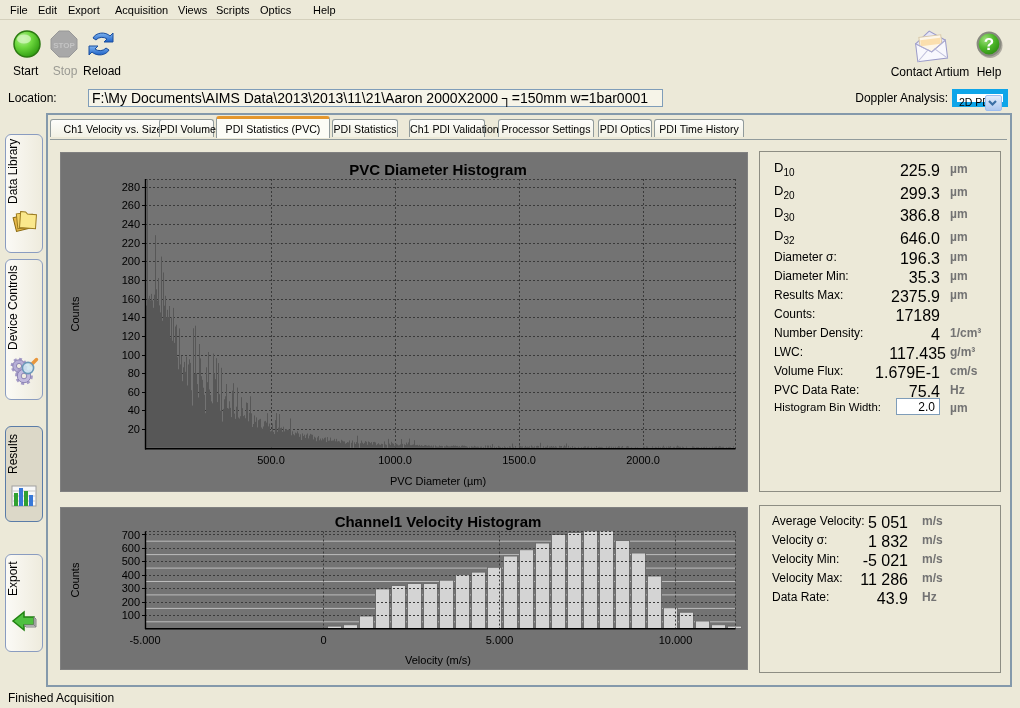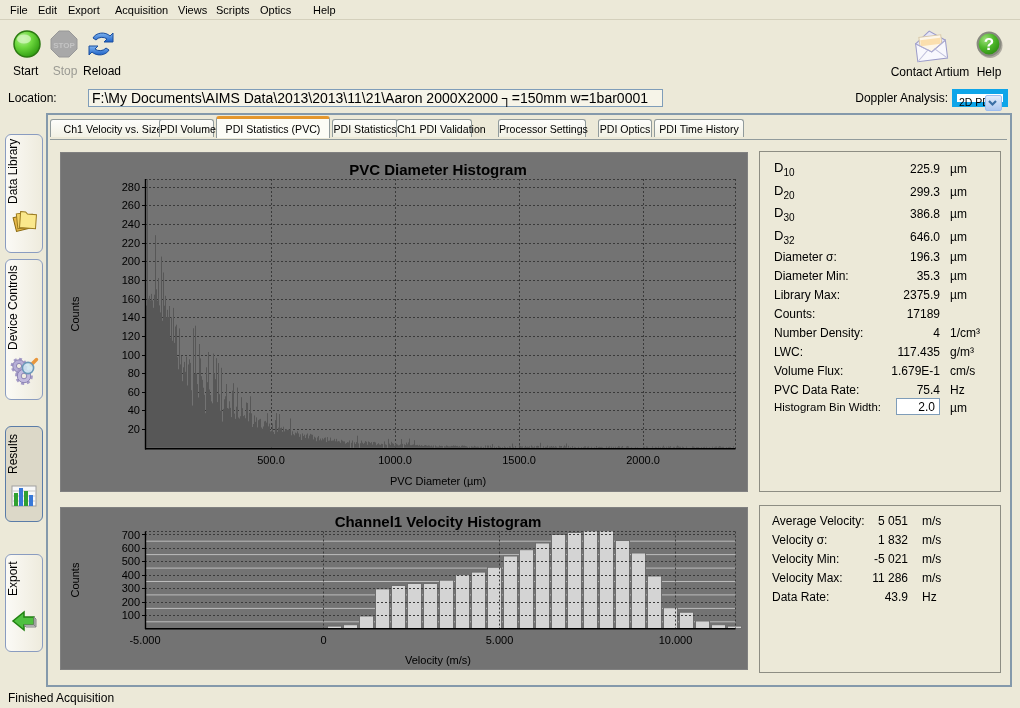--- a/index.html
+++ b/index.html
@@ -2,22 +2,22 @@
 <html><head><meta charset="utf-8"><style>
 html,body{margin:0;padding:0}
 body{width:1020px;height:708px;background:#ece9d8;font-family:"Liberation Sans",sans-serif;position:relative;overflow:hidden}
 .abs{position:absolute}
 .menu{font-size:11px;color:#000}
 .tab{position:absolute;top:119px;height:18px;border:1px solid #919b9c;border-bottom:none;border-radius:3px 3px 0 0;background:linear-gradient(#fdfdfb,#f2f1e4);font-size:10.6px;color:#000;text-align:center;line-height:18px;box-sizing:border-box;white-space:nowrap;overflow:visible}
 .tab.active{top:116px;height:22px;background:#fcfcf6;border-color:#919b9c;line-height:20px;border-top:3px solid #e5972d;z-index:5}
 .panelw{position:absolute;background:#737373;border:1px solid #808080}
 .panelg{position:absolute;background:#ece9d8;border:1px solid #8d8d83}
 .lbl{position:absolute;font-size:12px;font-weight:normal;color:#000}
-.val{position:absolute;font-size:12px;color:#000;text-align:right}
-.unit{position:absolute;font-size:12px;font-weight:normal;color:#000000}
+.val{position:absolute;font-size:16px;color:#000;text-align:right}
+.unit{position:absolute;font-size:12px;font-weight:bold;color:#737373}
 .sbtn{position:absolute;left:5px;width:38px;border:1px solid #8a9cc0;border-radius:6px;background:linear-gradient(90deg,#fbfaf6,#eeebdd);box-sizing:border-box}
 .sbtn .txt{position:absolute;left:0;top:0;width:100%;text-align:center;font-size:12px;color:#000;writing-mode:vertical-rl;transform:rotate(180deg)}
 </style></head>
 <body>
 
 <div class="abs menu" style="left:10px;top:4px">File</div>
 <div class="abs menu" style="left:38px;top:4px">Edit</div>
 <div class="abs menu" style="left:68px;top:4px">Export</div>
 <div class="abs menu" style="left:115px;top:4px">Acquisition</div>
 <div class="abs menu" style="left:178px;top:4px">Views</div>
@@ -144,22 +144,22 @@
 <path d="M14 16 L24 16 L26 18 L16 18 Z" fill="#d0d0d0" stroke="#888"></path>
       </svg></div>
   </div>
 
 <div class="abs" style="left:46px;top:113px;width:966px;height:574px;border:2px solid #8499ab;background:#ece9d8;box-sizing:border-box"></div>
 
 <div class="tab" style="left:50px;width:126px">Ch1 Velocity vs. Size</div>
 <div class="tab" style="left:159px;width:55px">PDI Volume</div>
 <div class="tab active" style="left:216px;width:114px">PDI Statistics (PVC)</div>
 <div class="tab" style="left:332px;width:66px">PDI Statistics</div>
-<div class="tab" style="left:396px;width:76px">Ch1 PDI Validation</div>
-<div class="tab" style="left:498px;width:88px">Processor Settings</div>
+<div class="tab" style="left:409px;width:76px">Ch1 PDI Validation</div>
+<div class="tab" style="left:498px;width:96px">Processor Settings</div>
 <div class="tab" style="left:598px;width:54px">PDI Optics</div>
 <div class="tab" style="left:654px;width:90px">PDI Time History</div>
 <div class="abs" style="left:50px;top:139px;width:957px;height:1px;background:#919b9c"></div>
 
 <div class="panelw" id="chartpanel1" style="left:60px;top:152px;width:686px;height:338px">
     <svg width="688" height="340" style="position:absolute;left:0;top:0">
       <text x="377" y="22" font-family="Liberation Sans, sans-serif" font-size="15" font-weight="bold" text-anchor="middle" fill="#000">PVC Diameter Histogram</text>
       <line x1="84.0" y1="276.5" x2="674.5" y2="276.5" stroke="#3a3a3a" stroke-width="1" stroke-dasharray="2 2"></line>
       <line x1="81.0" y1="276.5" x2="84.0" y2="276.5" stroke="#000" stroke-width="1"></line>
       <text x="79.0" y="280.1" font-family="Liberation Sans, sans-serif" font-size="11" text-anchor="end" fill="#000">20</text>
@@ -304,30 +304,30 @@
     <div class="unit" style="left:190px;top:55px">µm</div>
     <div class="lbl" style="left:14px;top:75.5px;font-size:13px">D<span style="font-size:10px;vertical-align:-4px">32</span></div>
     <div class="val" style="left:120px;top:77.5px;width:60px">646.0</div>
     <div class="unit" style="left:190px;top:77.5px">µm</div>
     <div class="lbl" style="left:14px;top:97.5px">Diameter σ:</div>
     <div class="val" style="left:110px;top:97.5px;width:70px">196.3</div>
     <div class="unit" style="left:190px;top:97.5px">µm</div>
     <div class="lbl" style="left:14px;top:116.5px">Diameter Min:</div>
     <div class="val" style="left:110px;top:116.5px;width:70px">35.3</div>
     <div class="unit" style="left:190px;top:116.5px">µm</div>
-    <div class="lbl" style="left:14px;top:135.5px">Library Max:</div>
+    <div class="lbl" style="left:14px;top:135.5px">Results Max:</div>
     <div class="val" style="left:110px;top:135.5px;width:70px">2375.9</div>
     <div class="unit" style="left:190px;top:135.5px">µm</div>
     <div class="lbl" style="left:14px;top:154.5px">Counts:</div>
     <div class="val" style="left:110px;top:154.5px;width:70px">17189</div>
     <div class="lbl" style="left:14px;top:173.5px">Number Density:</div>
     <div class="val" style="left:110px;top:173.5px;width:70px">4</div>
     <div class="unit" style="left:190px;top:173.5px">1/cm³</div>
     <div class="lbl" style="left:14px;top:192.5px">LWC:</div>
-    <div class="val" style="left:110px;top:192.5px;width:70px">117.435</div>
+    <div class="val" style="left:116px;top:192.5px;width:70px">117.435</div>
     <div class="unit" style="left:190px;top:192.5px">g/m³</div>
     <div class="lbl" style="left:14px;top:211.5px">Volume Flux:</div>
     <div class="val" style="left:110px;top:211.5px;width:70px">1.679E-1</div>
     <div class="unit" style="left:190px;top:211.5px">cm/s</div>
     <div class="lbl" style="left:14px;top:230.5px">PVC Data Rate:</div>
     <div class="val" style="left:110px;top:230.5px;width:70px">75.4</div>
     <div class="unit" style="left:190px;top:230.5px">Hz</div>
     <div class="lbl" style="left:14px;top:248.5px;font-size:11.4px">Histogram Bin Width:</div>
     <div class="abs" style="left:136px;top:245.5px;width:44px;height:17px;border:1px solid #7f9db9;background:#fff;font-size:12px;line-height:16px;text-align:right;padding-right:4px;box-sizing:border-box">2.0</div>
     <div class="unit" style="left:190px;top:248.5px">µm</div>

